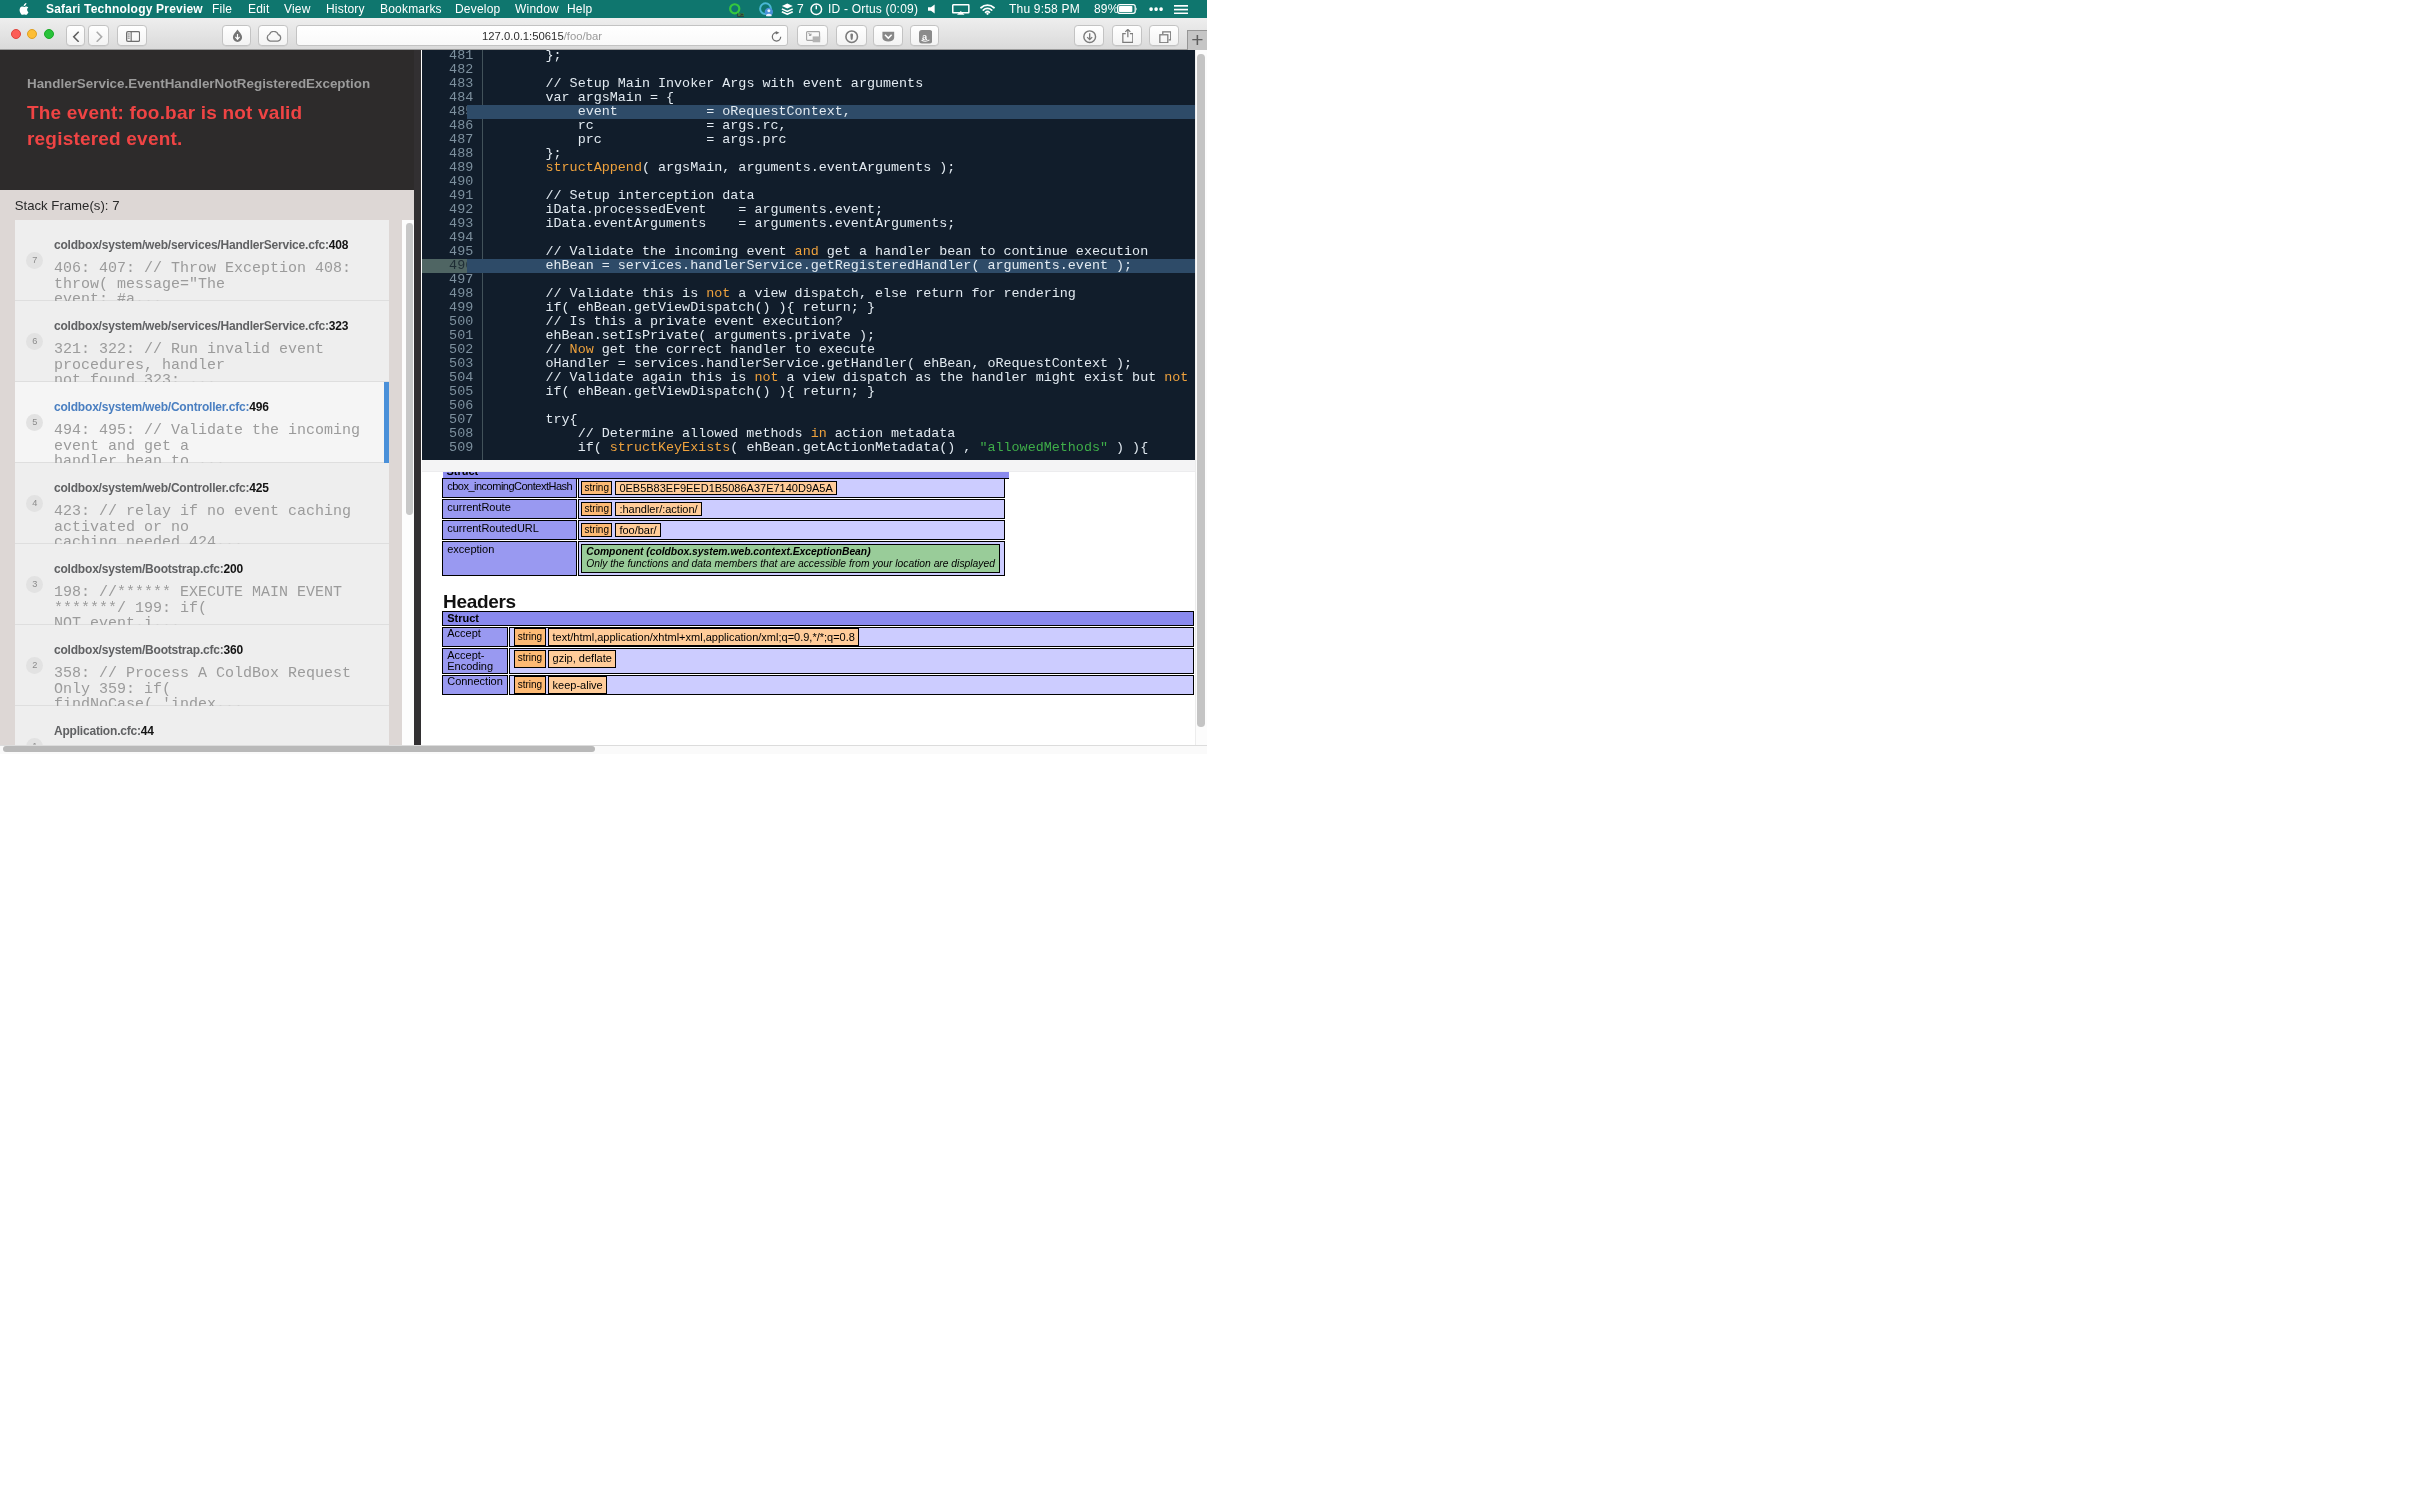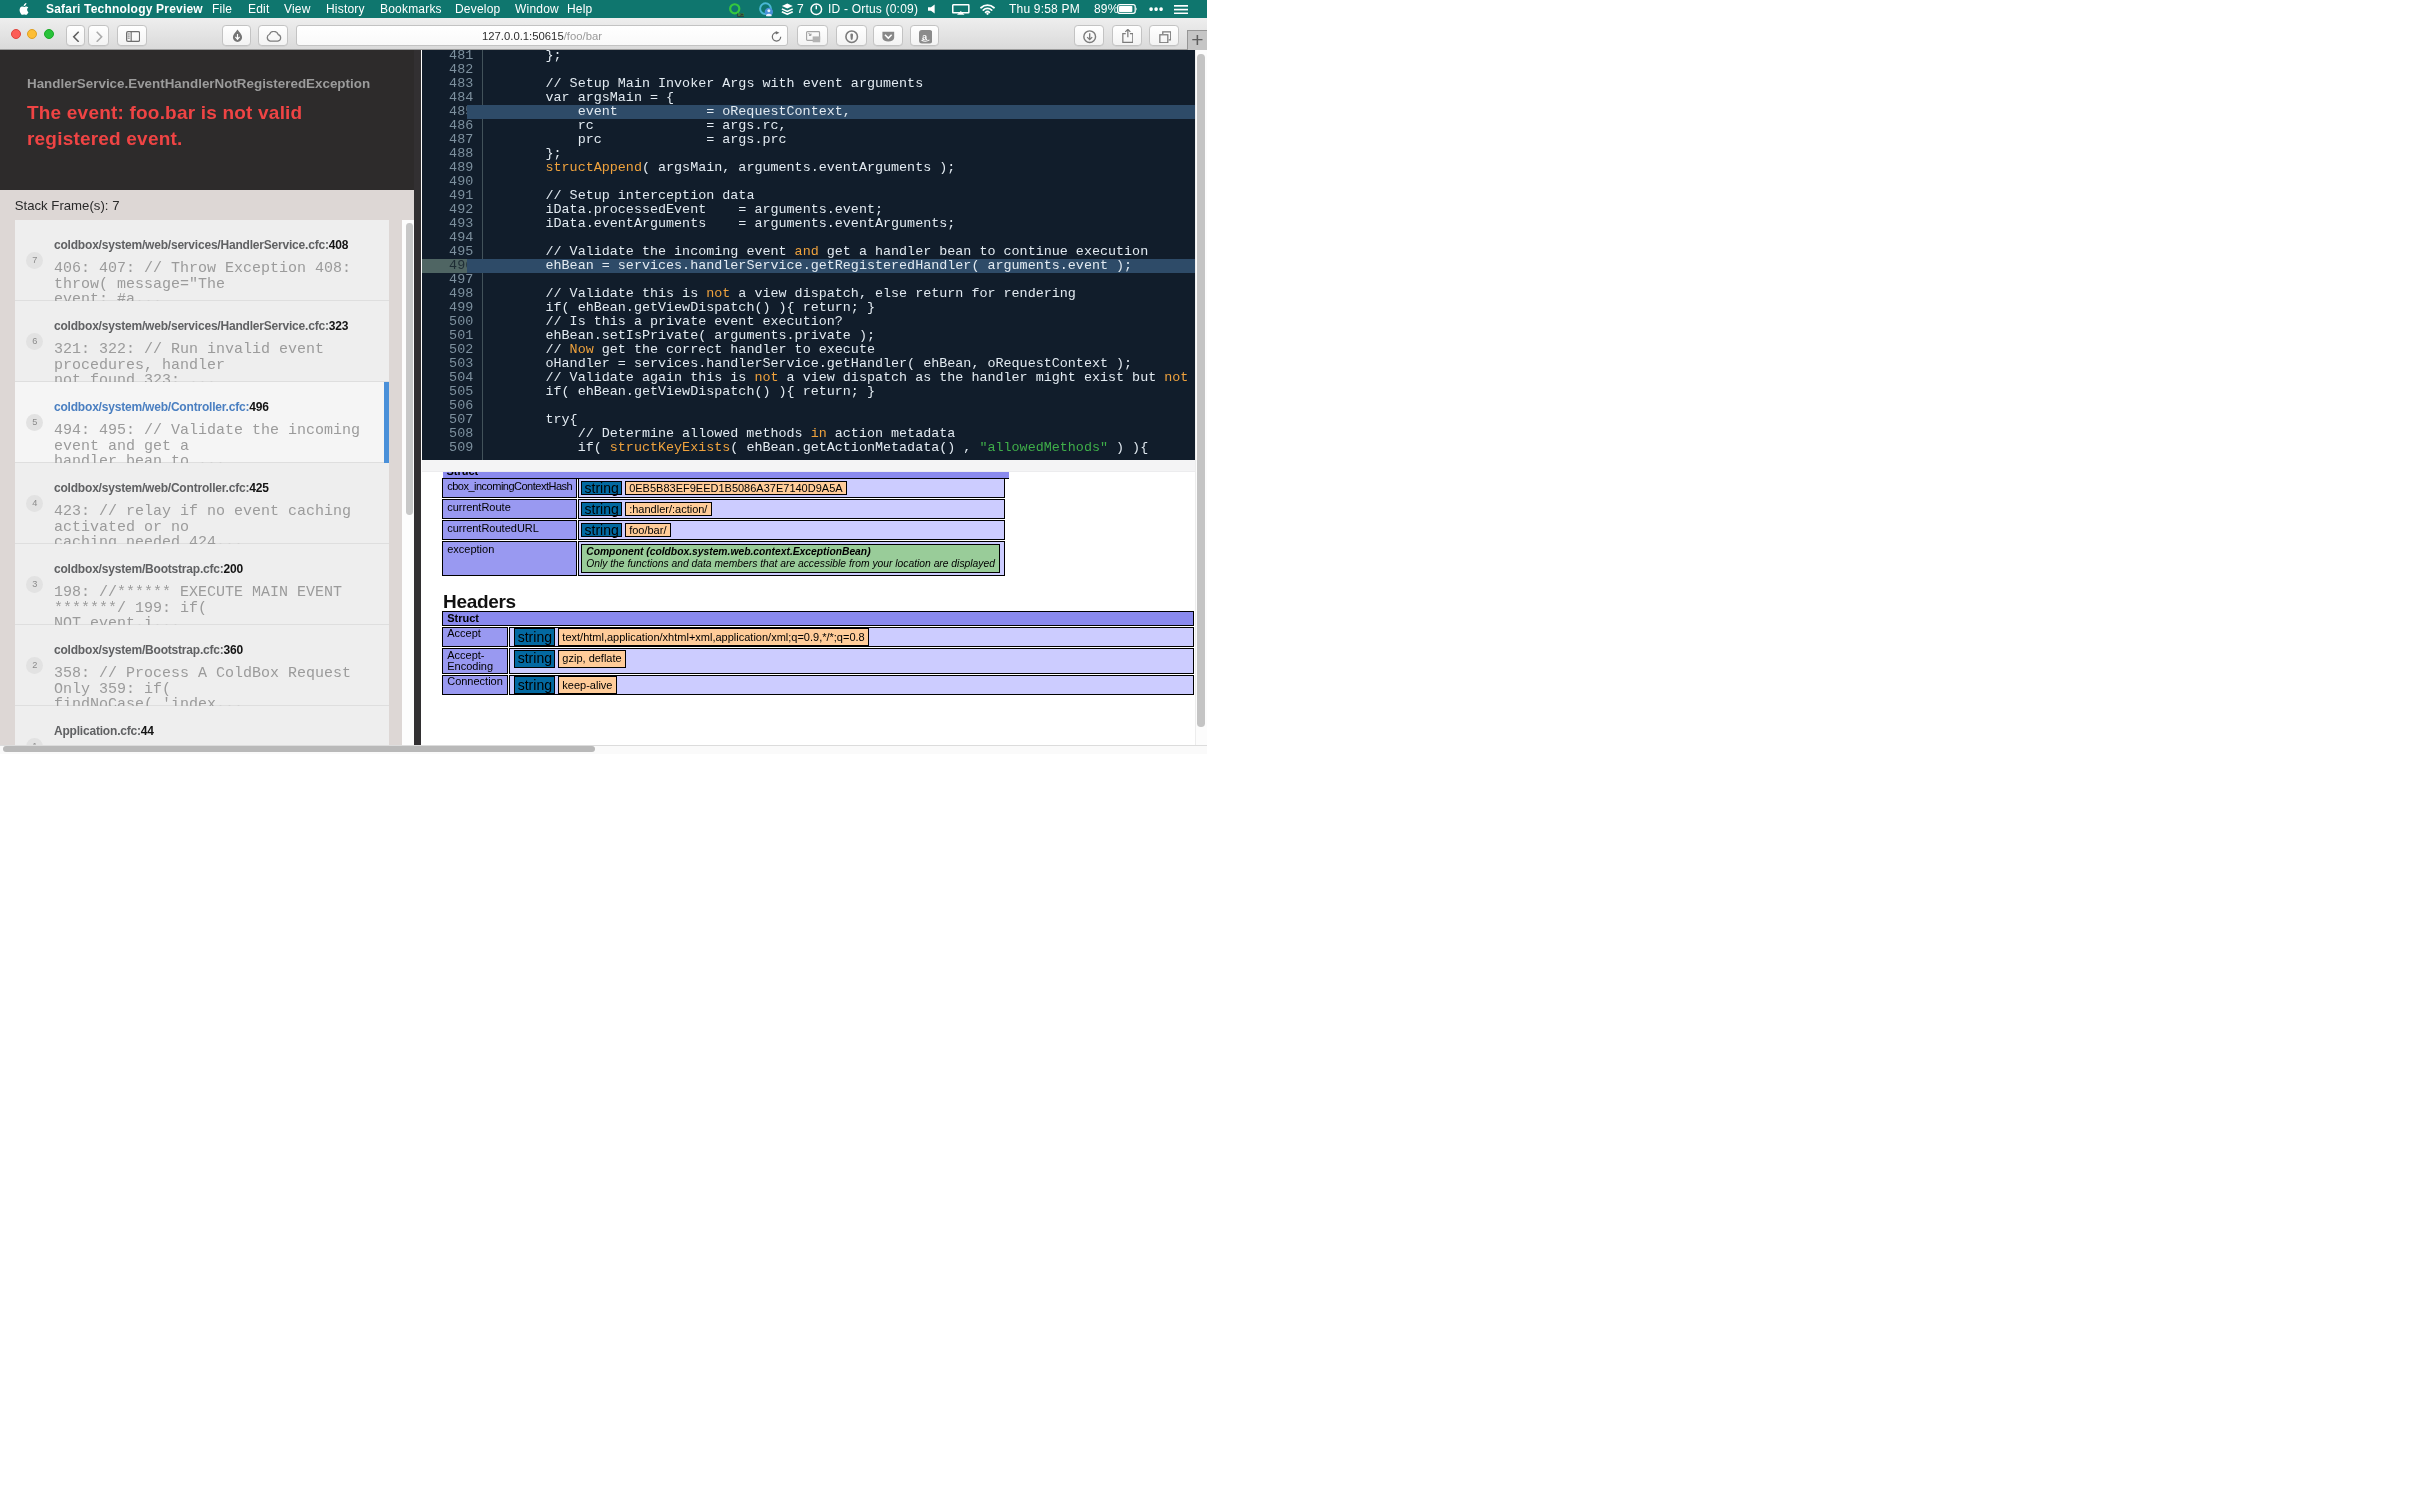--- a/index.html
+++ b/index.html
@@ -73,21 +73,21 @@
 #t2 .badge, #t2 .vbox { line-height:12.6px; padding:1.7px 3.4px; vertical-align:top; }
 #t2 .badge { padding:1.7px 2.5px; }
 #t1 .badge, #t1 .vbox { line-height:12.6px; padding:0 3.4px; vertical-align:top; }
 #t1 .badge { padding:0 2.5px; }
 #t2 .hcell { padding:0 4.2px; line-height:12.6px; }
 .dump { border-collapse:separate; border-spacing:1.7px; }
 .kcell { background:#9999f1; }
 #t1 .vcell { padding-left:1.7px; }
 .vcell { background:#ccccff; }
 .hcell { background:#8a8aee; font-weight:bold; }
-.badge { display:inline-block; background:#0369a1; border:1.7px solid #000; padding:0 2.5px; margin-right:2.5px; font-size:14px; }
+.badge { display:inline-block; background:#fdba74; border:1.7px solid #000; padding:0 2.5px; margin-right:2.5px; font-size:10px; }
 .vbox { display:inline-block; background:#ffcc99; border:1.7px solid #000; padding:0 4.2px; font-size:11px; }
 
 #t1head { position:absolute; left:21px; top:422px; width:566px; height:6.7px; overflow:hidden; background:#8a8aee; border-bottom:1.7px solid #000; }
 #t1head span { position:relative; top:-8.8px; font-weight:bold; font-size:11px; display:inline-block; padding-left:3.4px; }
 #t1 { position:absolute; left:19px; top:427px; }
 #t2 { position:absolute; left:19px; top:560px; }
 #headers { position:absolute; left:21px; top:541px; font-size:19px; letter-spacing:-0.3px; font-weight:bold; color:#111; }
 .greenbox { background:#99cc99; border:1.7px solid #000; padding:1.7px 4.2px; font-style:italic; font-size:10.3px; line-height:12px; white-space:nowrap; overflow:hidden; }
 
 

